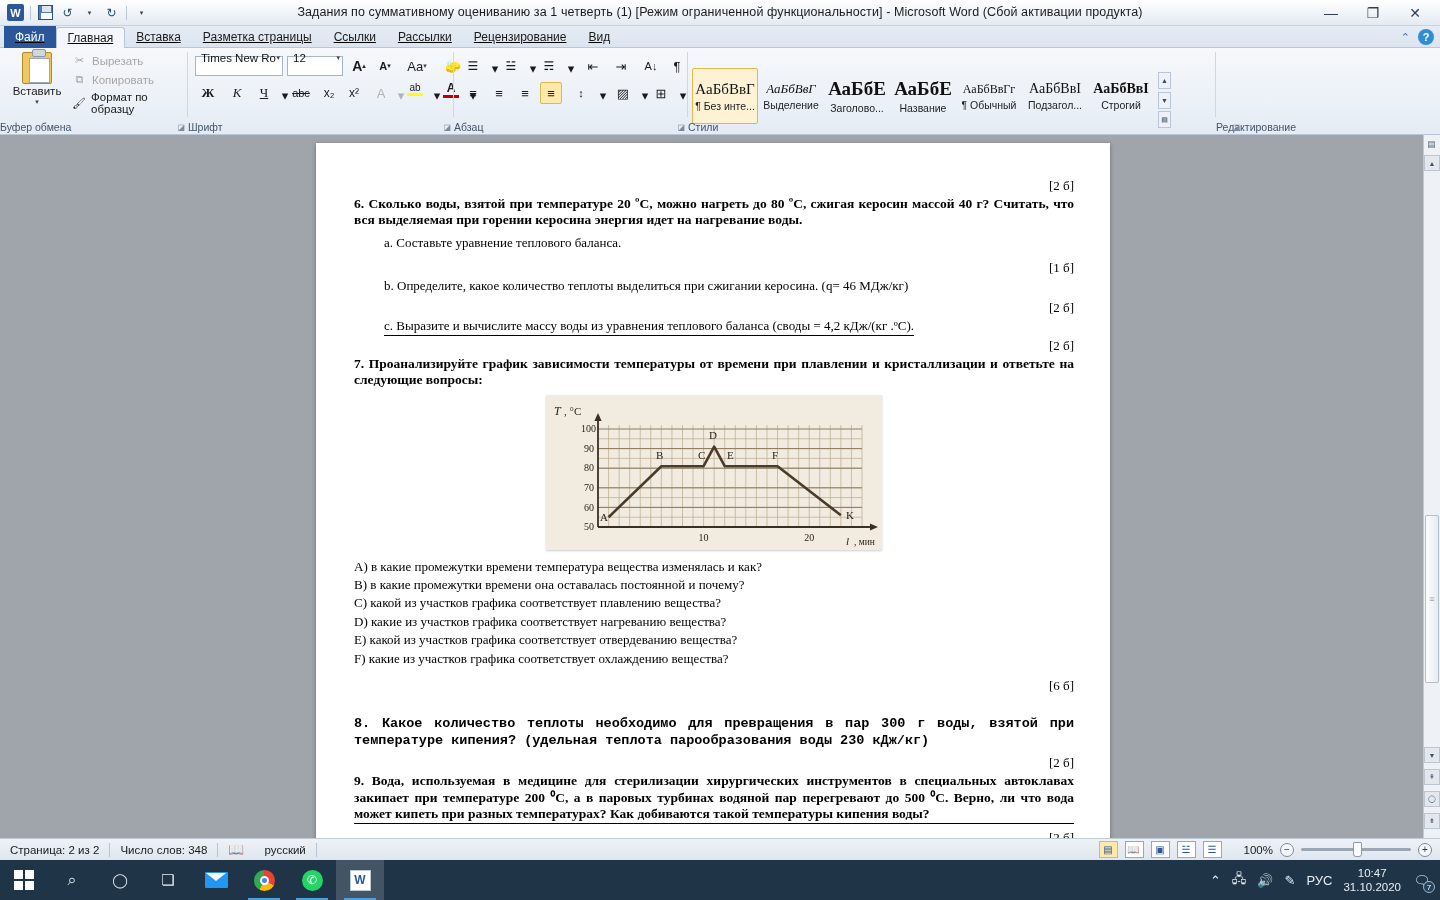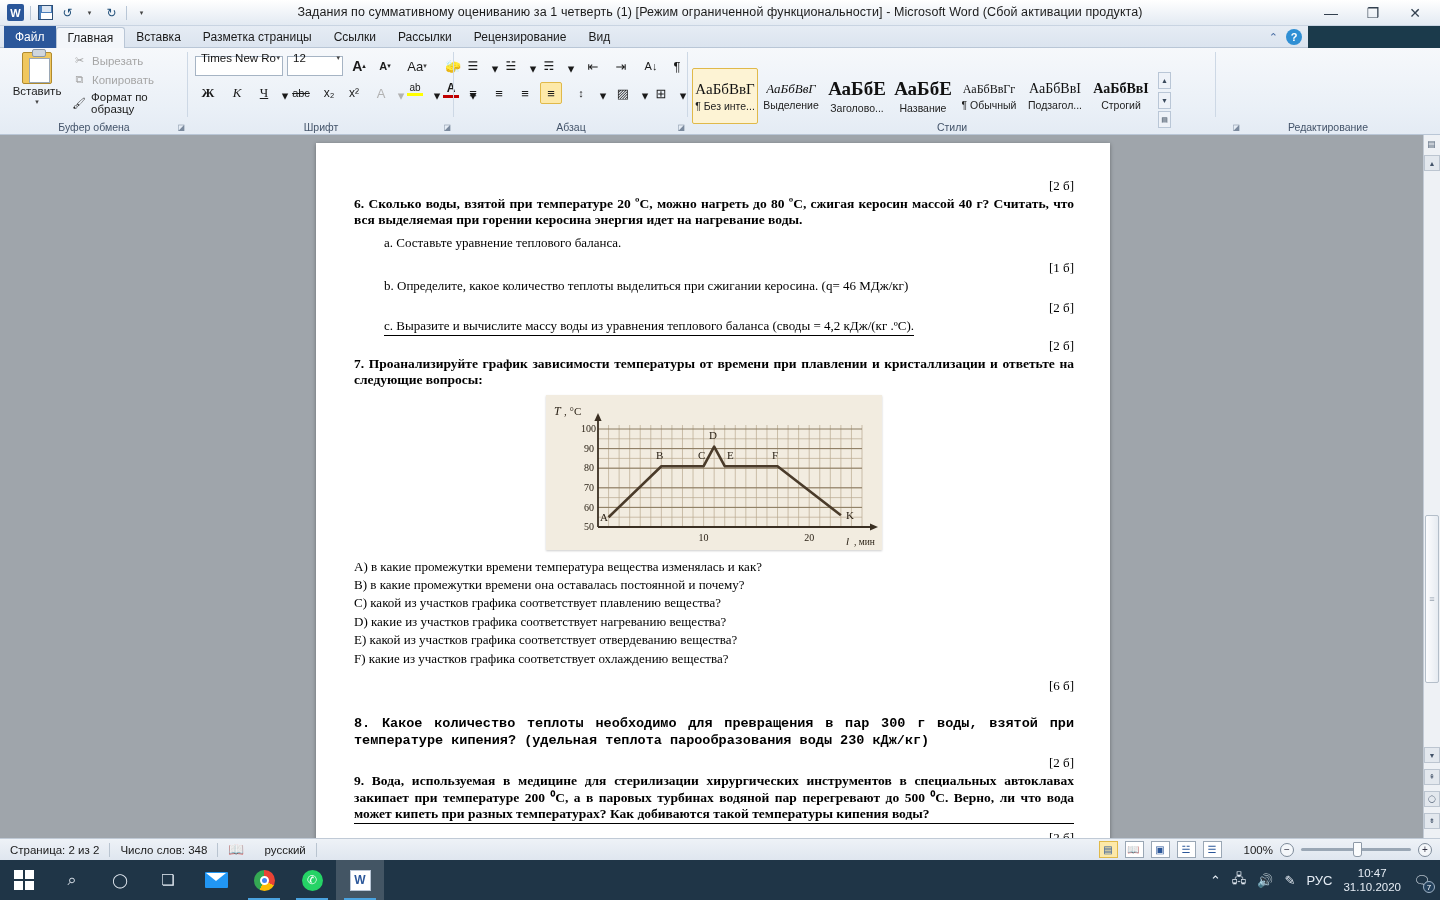--- a/index.html
+++ b/index.html
@@ -36,23 +36,24 @@
     font-size: 12.5px; color: #1b1b1b; letter-spacing: 0.1px;
   }
   .wctrls { position: absolute; right: 4px; top: 0; display: flex; height: 26px; }
   .wbtn {
     width: 42px; height: 26px; display: flex; align-items: center; justify-content: center;
     font-size: 14px; color: #33404f;
   }
 
   
   .tabbar {
-    position: absolute; top: 26px; left: 0; width: 1308px; height: 22px;
+    position: absolute; top: 26px; left: 0; width: 1440px; height: 22px;
     background: linear-gradient(#e6ecf4, #dbe4ef);
     border-bottom: 1px solid #b9c6d6;
+    text-decoration: underline;
   }
   .tabs { display: flex; align-items: flex-end; height: 22px; padding-left: 4px; }
   .tab {
     padding: 3px 11px 4px; font-size: 12px; color: #1a1a1a; height: 22px;
     display: flex; align-items: center; white-space: nowrap;
   }
   .tab.file { background: #2b579a; color: #fff; font-weight: normal; }
   .tab.active {
     background: #f3f6fa; border: 1px solid #b9c6d6; border-bottom: 1px solid #f3f6fa;
     border-radius: 3px 3px 0 0; margin-bottom: -1px;
@@ -65,21 +66,21 @@
   }
 
   
   .ribbon {
     position: absolute; top: 48px; left: 0; width: 1440px; height: 87px;
     background: linear-gradient(#f6f8fb, #eaf0f7 70%, #e4ebf4);
     border-bottom: 1px solid #b9c6d6;
   }
   .rgroup { position: absolute; top: 0; height: 87px; }
   .rgroup-label {
-    position: absolute; bottom: 2px; left: 0; width: 100%; text-align: center;
+    position: absolute; bottom: 2px; left: 0; width: 100%; 
     font-size: 10.5px; color: #44546a;
   }
   .rgroup-sep { position: absolute; top: 4px; bottom: 18px; width: 1px; background: #cdd8e5; }
   .dlg { position: absolute; bottom: 3px; right: 3px; font-size: 8px; color: #7b8a9e; }
 
   
   .paste-btn {
     position: absolute; left: 8px; top: 4px; width: 58px; height: 62px;
     display: flex; flex-direction: column; align-items: center; gap: 1px;
   }

